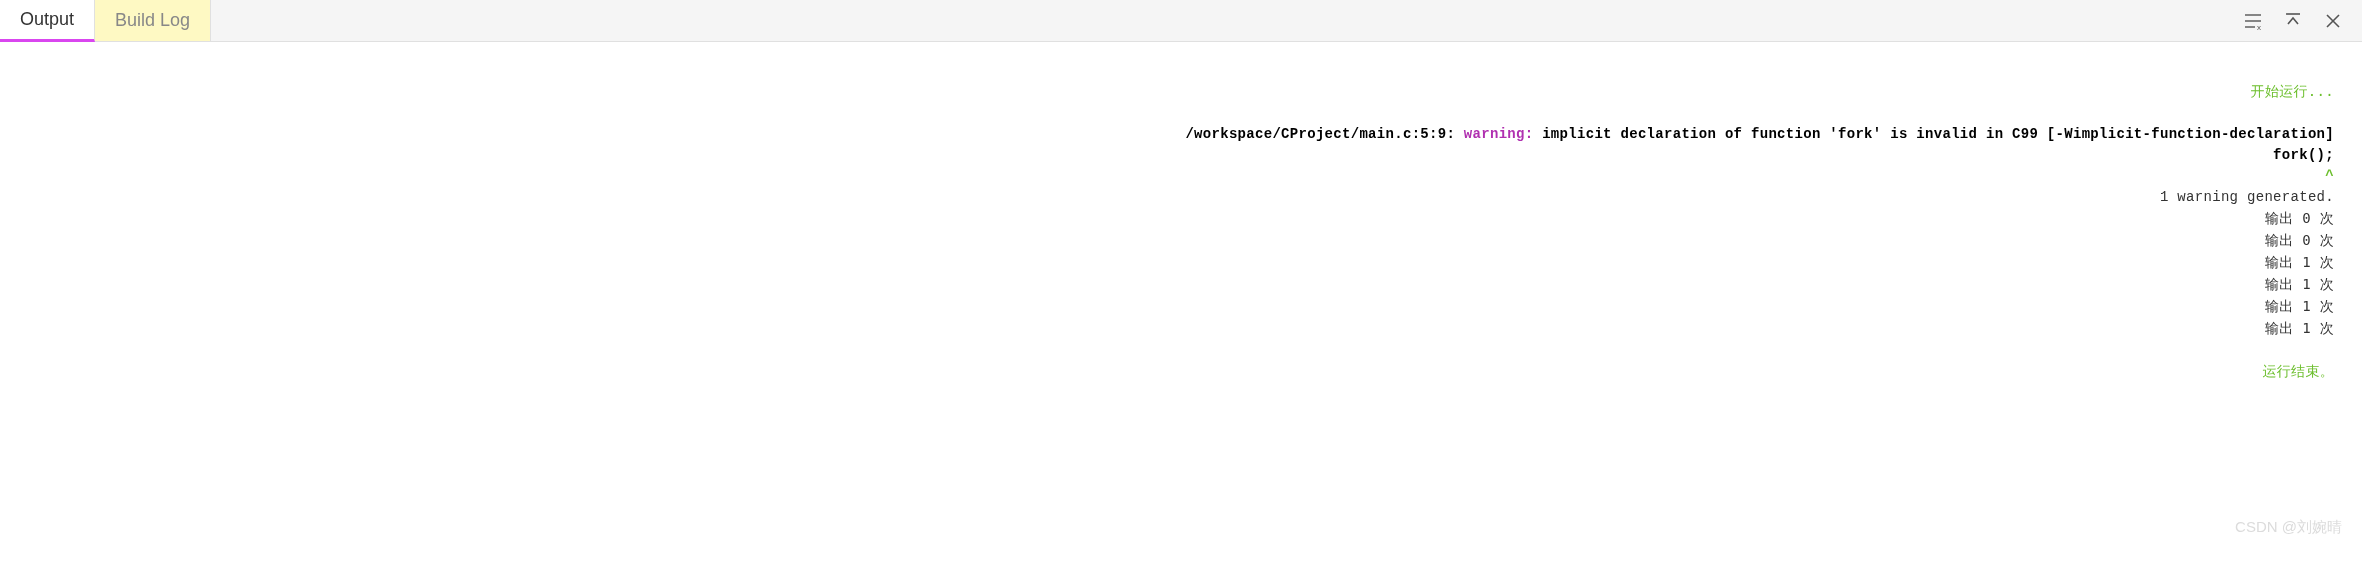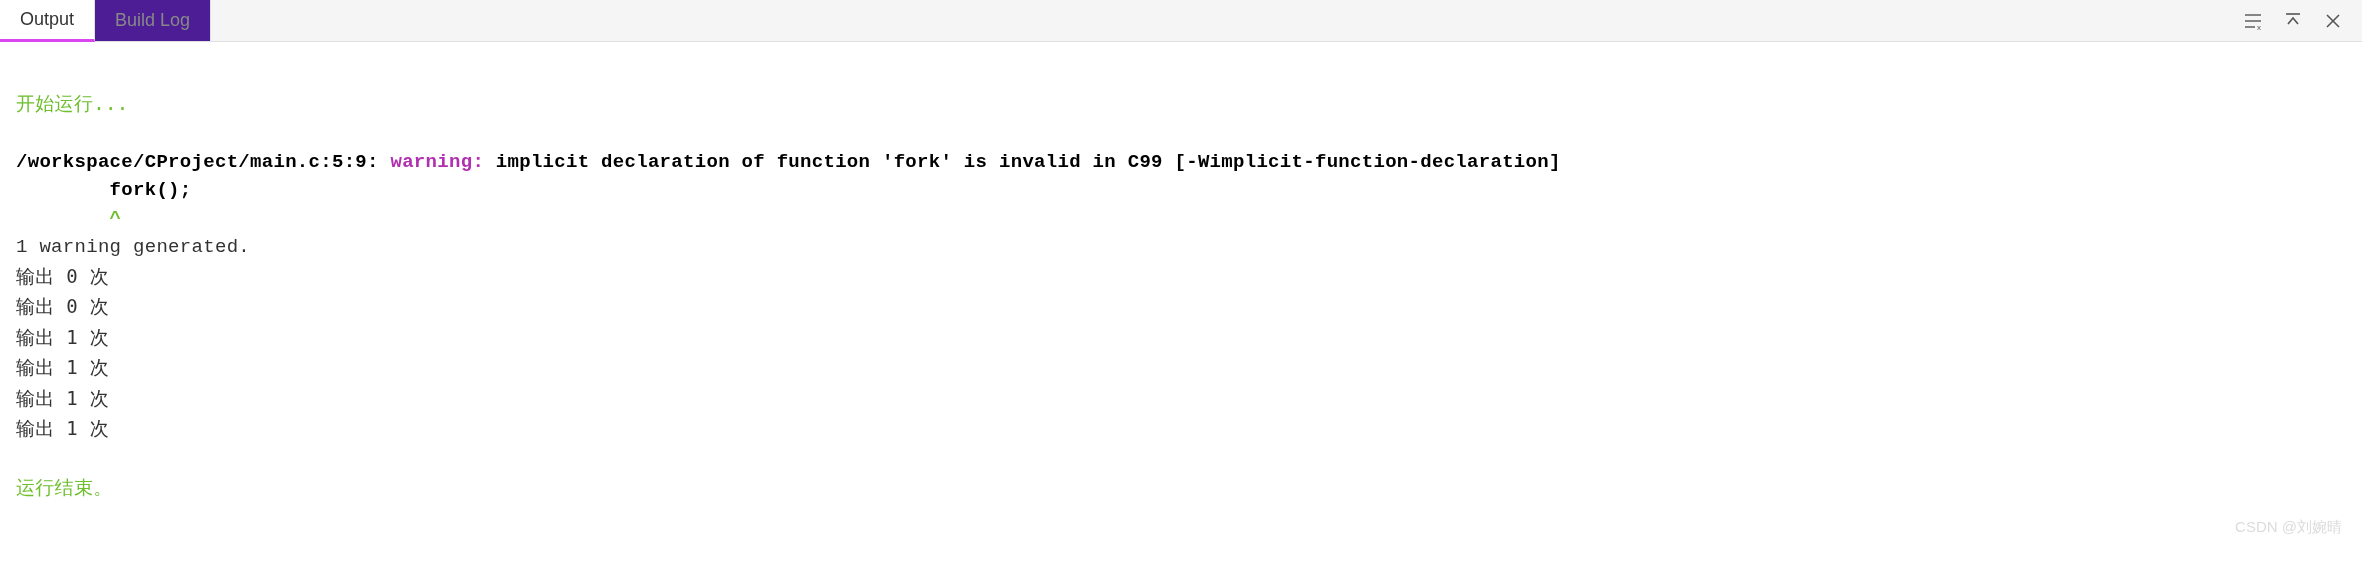--- a/index.html
+++ b/index.html
@@ -21,21 +21,21 @@
       position: relative;
     }
     .tab {
       padding: 0 20px;
       display: flex;
       align-items: center;
       font-size: 18px;
       color: #888;
       cursor: pointer;
       border-right: 1px solid #e0e0e0;
-      background: #4c1d95;
+      background: #fef9c3;
     }
     .tab.active {
       background: #ffffff;
       color: #333;
       border-bottom: 3px solid #d946ef;
       margin-bottom: -1px;
     }
     .tab-controls {
       margin-left: auto;
       display: flex;
@@ -46,26 +46,27 @@
     .tab-controls .ctrl {
       cursor: pointer;
       display: flex;
       align-items: center;
       justify-content: center;
       width: 22px;
       height: 22px;
       color: #555;
     }
     .content {
-      padding: 18px 2px 10px 16px;
+      padding: 18px 28px 10px 16px;
       font-family: "Consolas", "Courier New", monospace;
-      font-size: 19px;
+      font-size: 14px;
       line-height: 1.5;
       white-space: pre;
       letter-spacing: 0.3px;
+      text-align: right;
     }
     .start-msg { color: #6dbf2e; font-family: "Consolas","Microsoft YaHei", monospace; }
     .end-msg   { color: #6dbf2e; font-family: "Consolas","Microsoft YaHei", monospace; }
     .warn-line { color: #000; font-weight: bold; }
     .warn-word { color: #b030b0; font-weight: bold; }
     .code-line { color: #000; font-weight: bold; }
     .caret-line { color: #6dbf2e; font-weight: bold; }
     .plain { color: #333; }
     .out-line { color: #333; font-family: "Consolas","Microsoft YaHei", monospace; }
     .watermark {

